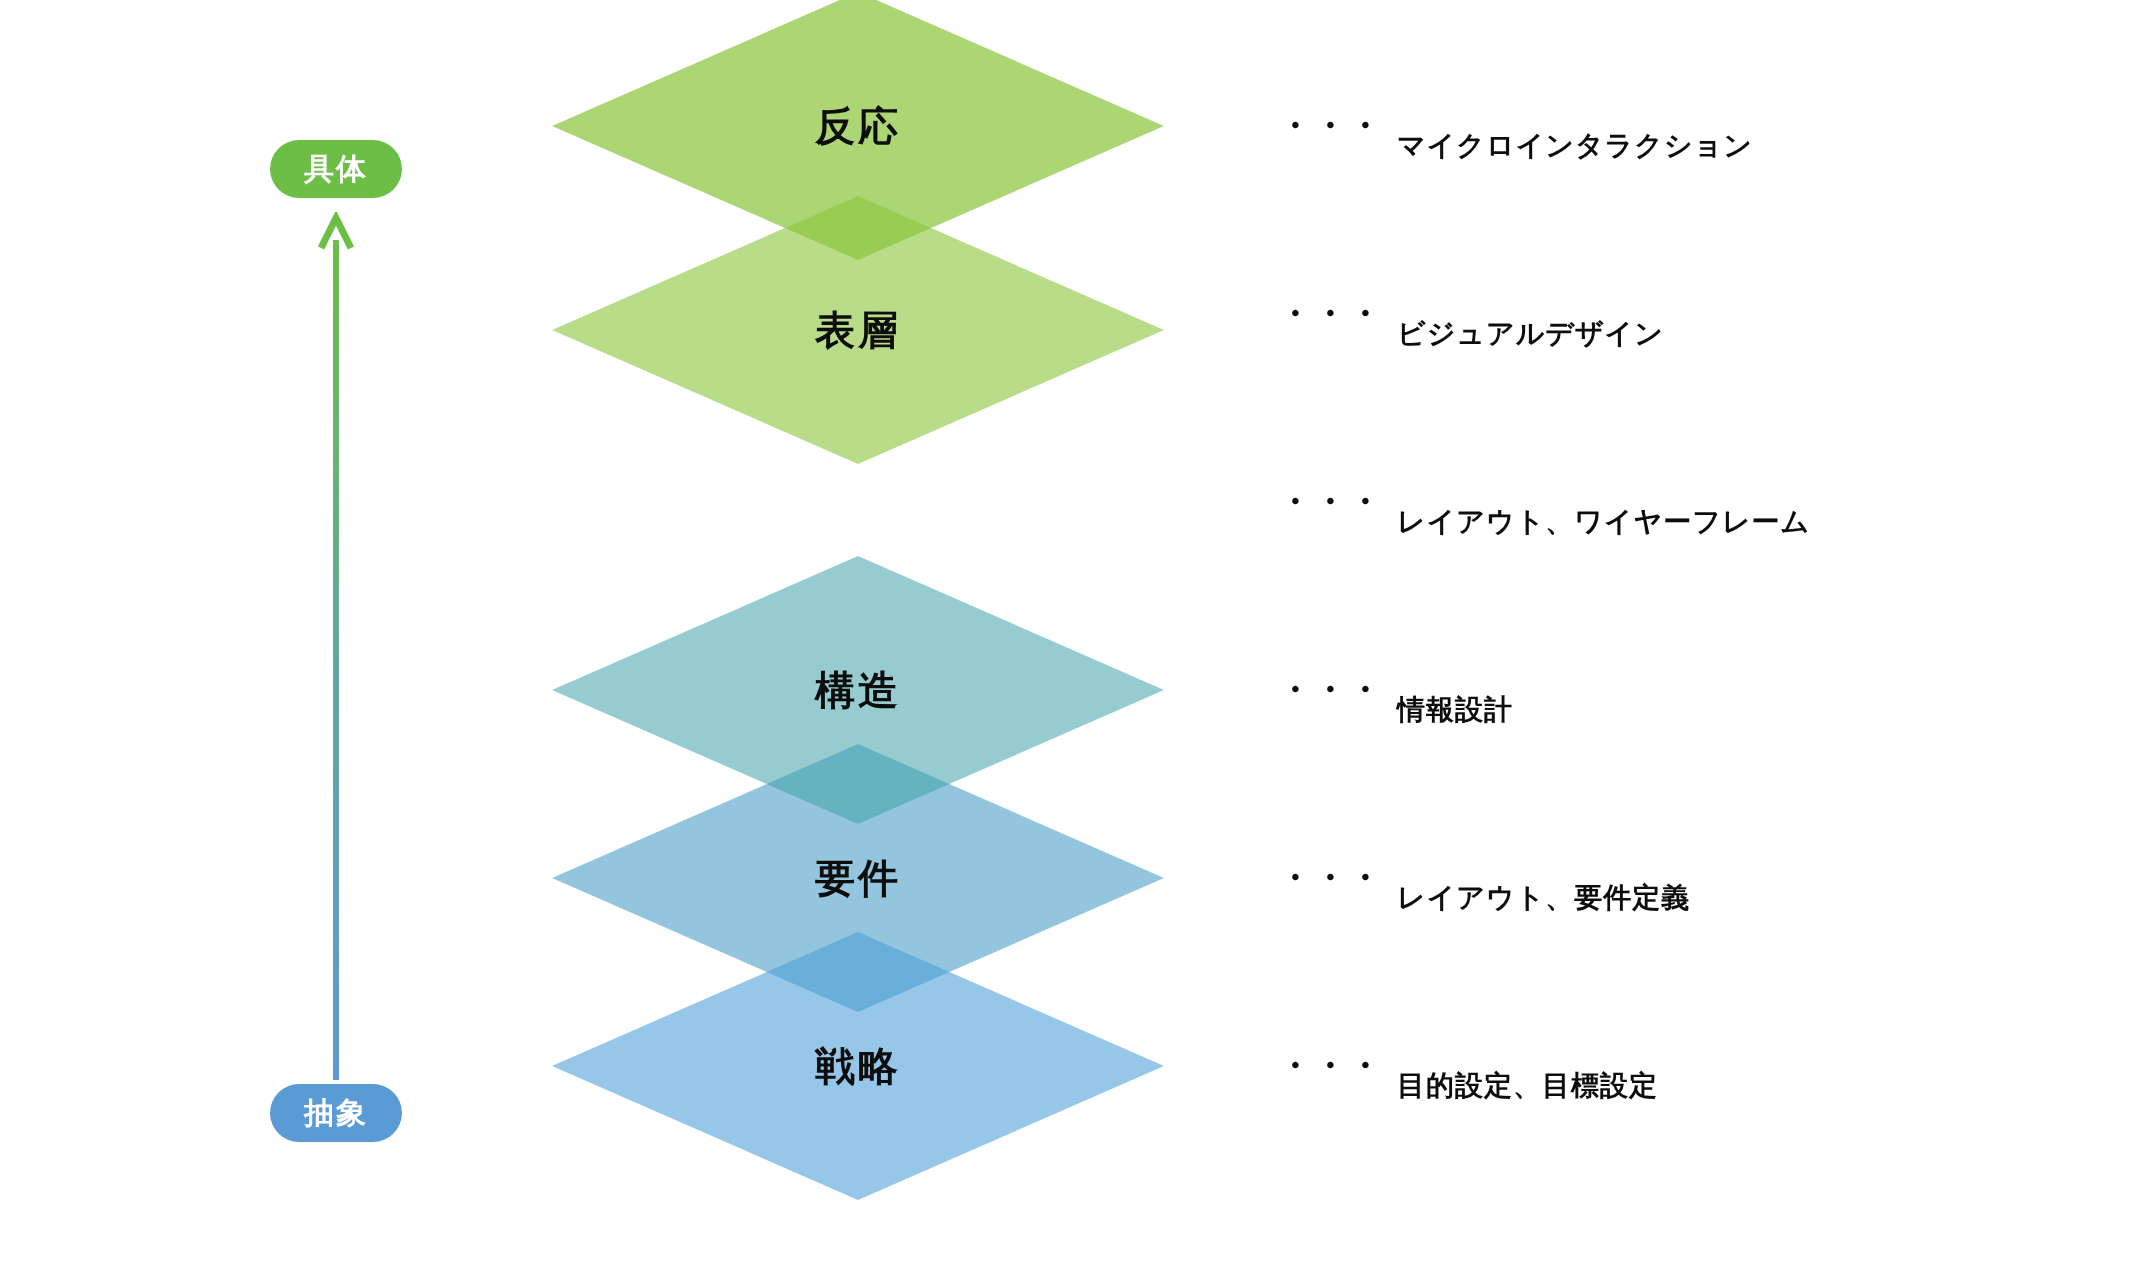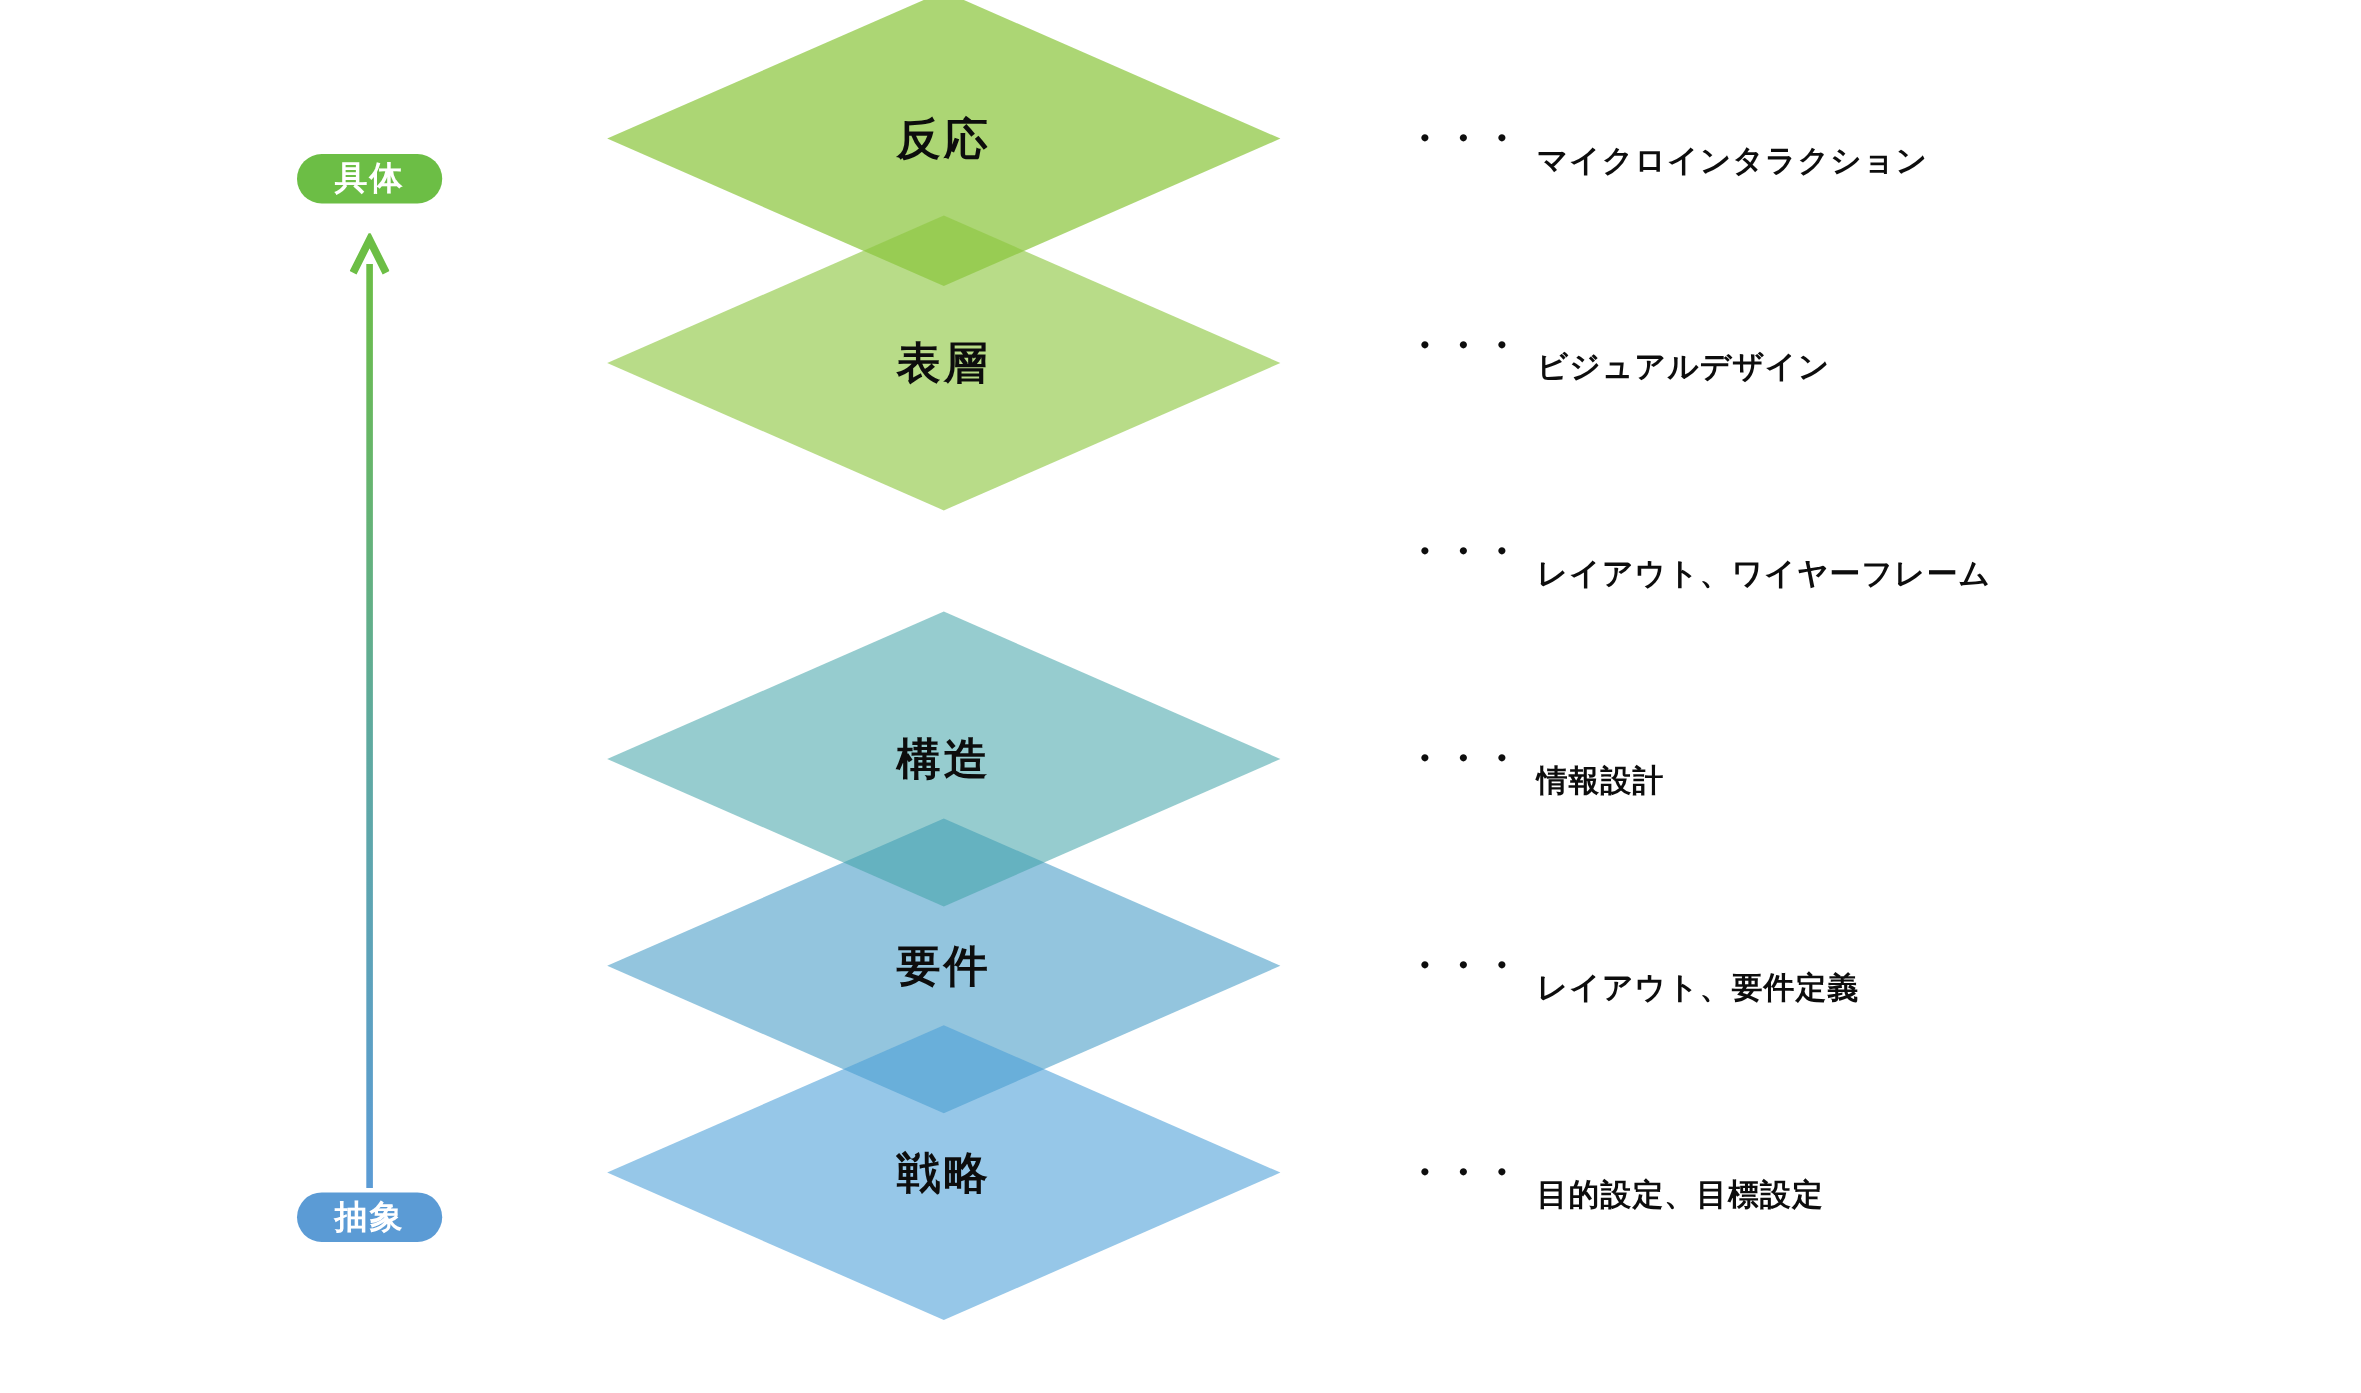--- a/index.html
+++ b/index.html
@@ -16,21 +16,21 @@
     height: 1266px;
     background: #ffffff;
     overflow: hidden;
   }
 
   
   .axis-badge {
     position: absolute;
     left: 270px;
     width: 132px;
-    height: 45px;
+    height: 58px;
     border-radius: 31px;
     display: flex;
     align-items: center;
     justify-content: center;
     color: #ffffff;
     font-size: 30px;
     font-weight: 700;
     letter-spacing: 2px;
     box-sizing: border-box;
   }

